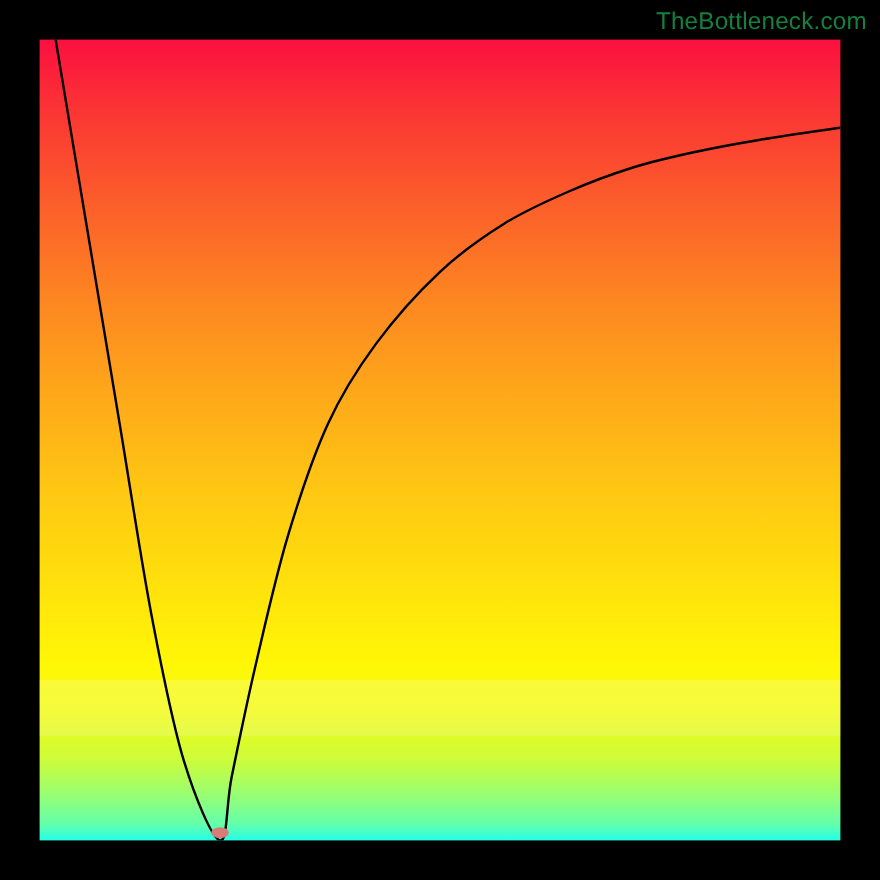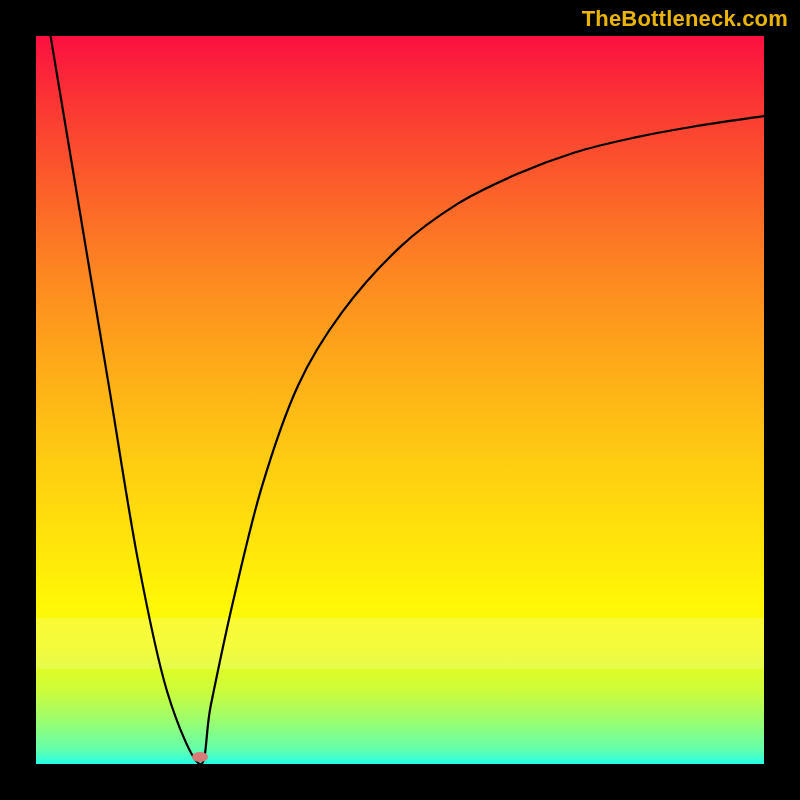--- a/index.html
+++ b/index.html
@@ -45,24 +45,24 @@
     left: 0;
     width: 100%;
     top: 80%;
     height: 7%;
     background: rgba(255,255,255,0.18);
   }
   .watermark {
     position: absolute;
     top: 6px;
     right: 12px;
-    color: #eab308;
+    color: #15803d;
     font-family: Arial, Helvetica, sans-serif;
     font-size: 22px;
-    font-weight: 700;
+    font-weight: 400;
     letter-spacing: 0.2px;
   }
   svg.curve {
     position: absolute;
     left: 0;
     top: 0;
     width: 100%;
     height: 100%;
   }
   .dot {

